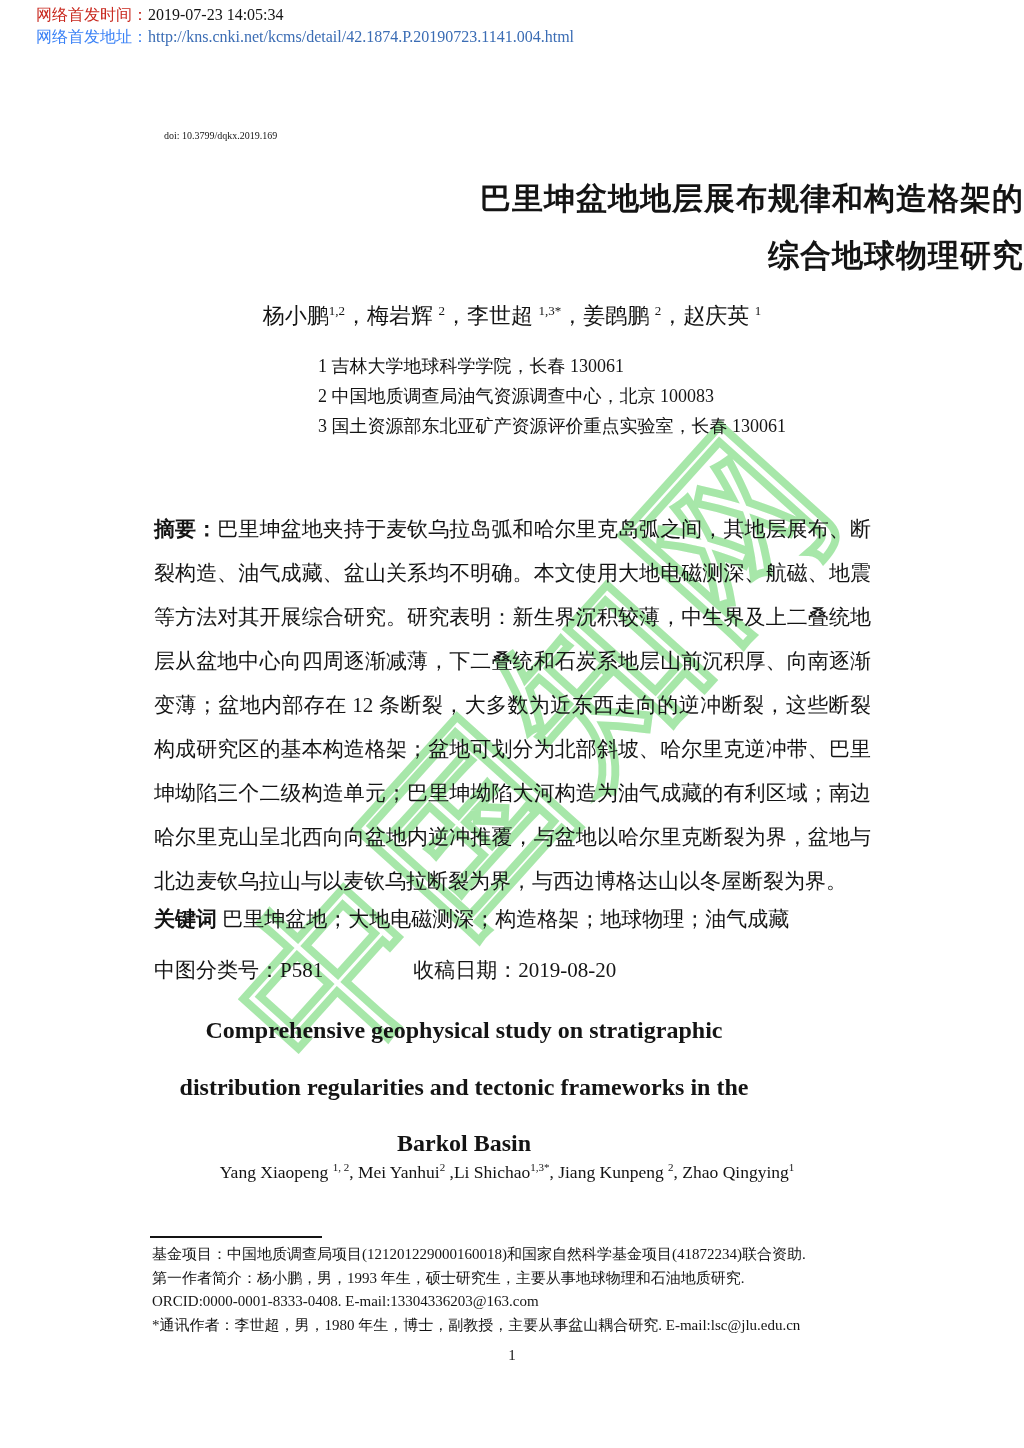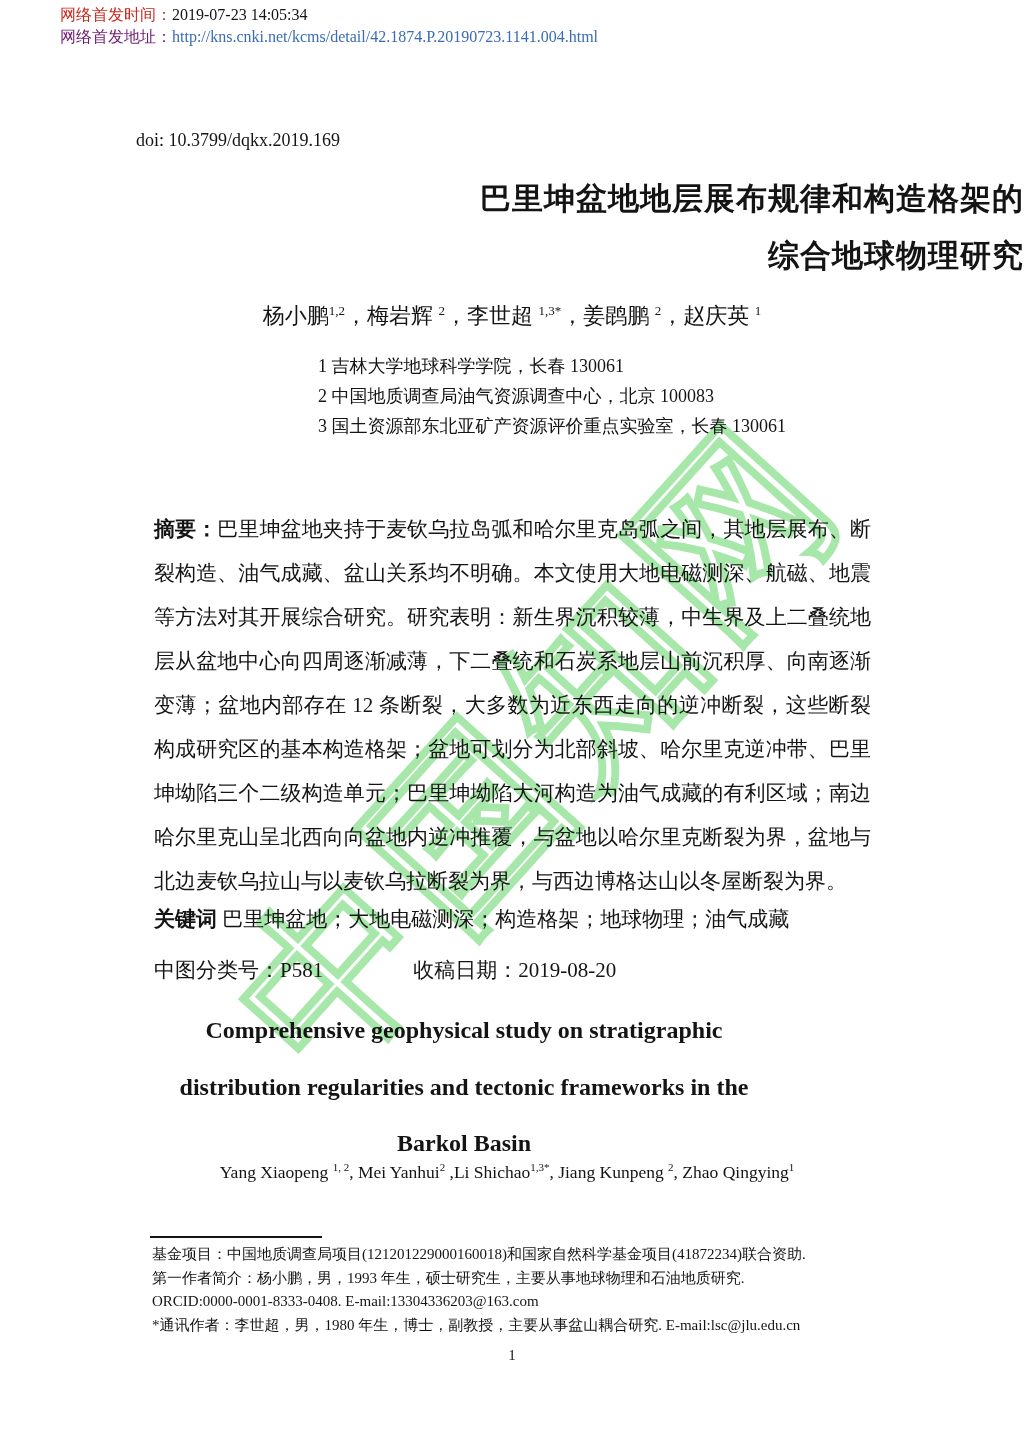--- a/index.html
+++ b/index.html
@@ -7,28 +7,28 @@
   body {
     width: 1024px; height: 1448px;
     position: relative;
     overflow: hidden;
     font-family: "Liberation Serif", "DejaVu Serif", serif;
     color: #141414;
   }
   .layer { position: absolute; z-index: 1; }
 
   
-  .net-header { left: 36px; top: 4px; font-size: 16px; line-height: 22px; margin-left: 24px; }
+  .net-header { left: 36px; top: 4px; font-size: 16px; line-height: 22px; }
   .label-red-1 { color: #c8281e; }
-  .label-red-2 { color: #701a75; }
+  .label-red-2 { color: #3b82f6; }
   .publish-time { color: #141414; }
   .publish-url { color: #3a6cb4; text-decoration: none; cursor: pointer; }
 
   
-  .doi-line { left: 136px; top: 130px; font-size: 18px; }
+  .doi-line { left: 164px; top: 130px; font-size: 10px; }
 
   
   .title-cn { left: 0; top: 170px; width: 1024px; text-align: right;
               font-size: 31px; font-weight: bold; line-height: 57px; letter-spacing: 1px; }
 
   
   .authors-cn { left: 0; top: 301px; width: 1024px; text-align: center; font-size: 22px; }
   .authors-cn sup { font-size: 13px; }
 
   

